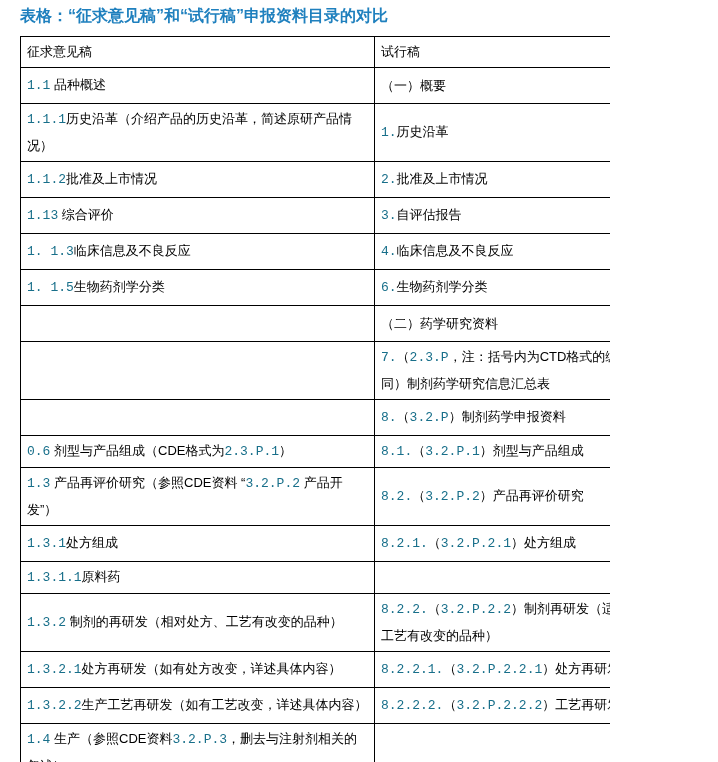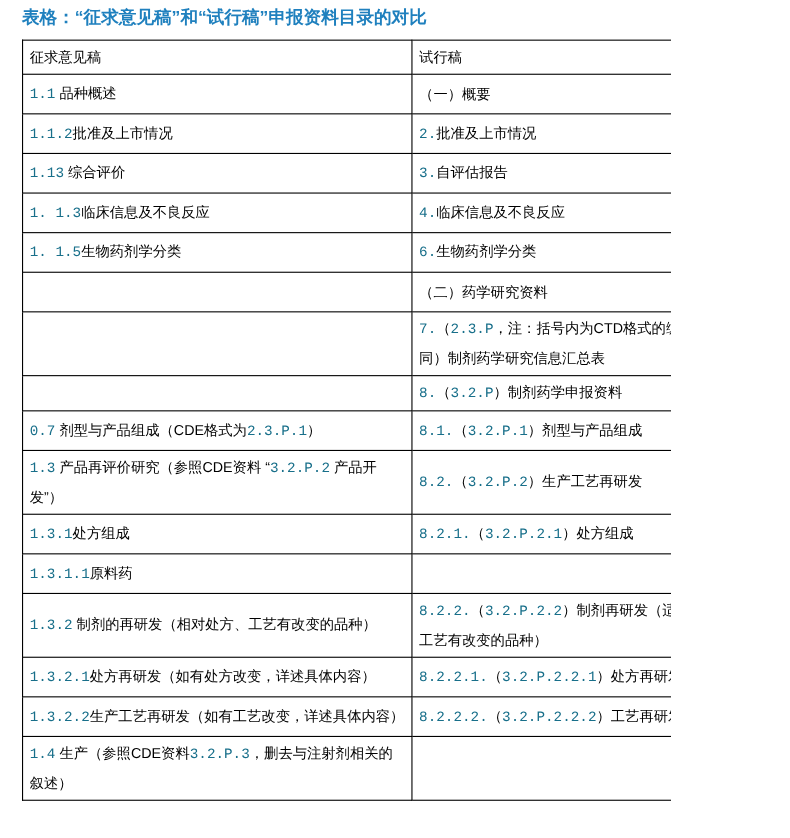--- a/index.html
+++ b/index.html
@@ -74,20 +74,24 @@
         <th>征求意见稿</th>
         <th>试行稿</th>
       </tr>
     </thead>
     <tbody id="table-body">
         <tr>
           <td><span class="num">1.1</span><span> 品种概述</span></td>
           <td><span>（一）概要</span></td>
         </tr>
         <tr>
+          <td><span class="num">1.1.1</span><span>历史沿革（介绍产品的历史沿革，简述原研产品情况）</span></td>
+          <td><span class="num">1.</span><span>历史沿革</span></td>
+        </tr>
+        <tr>
           <td><span class="num">1.1.2</span><span>批准及上市情况</span></td>
           <td><span class="num">2.</span><span>批准及上市情况</span></td>
         </tr>
         <tr>
           <td><span class="num">1.13</span><span> 综合评价</span></td>
           <td><span class="num">3.</span><span>自评估报告</span></td>
         </tr>
         <tr>
           <td><span class="num">1. 1.3</span><span>临床信息及不良反应</span></td>
           <td><span class="num">4.</span><span>临床信息及不良反应</span></td>
@@ -102,26 +106,26 @@
         </tr>
         <tr>
           <td></td>
           <td><span class="num">7.</span><span>（</span><span class="num">2.3.P</span><span>，注：括号内为CTD格式的编号，以下同）制剂药学研究信息汇总表</span></td>
         </tr>
         <tr>
           <td></td>
           <td><span class="num">8.</span><span>（</span><span class="num">3.2.P</span><span>）制剂药学申报资料</span></td>
         </tr>
         <tr>
-          <td><span class="num">0.7</span><span> 剂型与产品组成（CDE格式为</span><span class="num">2.3.P.1</span><span>）</span></td>
+          <td><span class="num">0.6</span><span> 剂型与产品组成（CDE格式为</span><span class="num">2.3.P.1</span><span>）</span></td>
           <td><span class="num">8.1.</span><span>（</span><span class="num">3.2.P.1</span><span>）剂型与产品组成</span></td>
         </tr>
         <tr>
           <td><span class="num">1.3</span><span> 产品再评价研究（参照CDE资料 “</span><span class="num">3.2.P.2</span><span> 产品开发”）</span></td>
-          <td><span class="num">8.2.</span><span>（</span><span class="num">3.2.P.2</span><span>）生产工艺再研发</span></td>
+          <td><span class="num">8.2.</span><span>（</span><span class="num">3.2.P.2</span><span>）产品再评价研究</span></td>
         </tr>
         <tr>
           <td><span class="num">1.3.1</span><span>处方组成</span></td>
           <td><span class="num">8.2.1.</span><span>（</span><span class="num">3.2.P.2.1</span><span>）处方组成</span></td>
         </tr>
         <tr>
           <td><span class="num">1.3.1.1</span><span>原料药</span></td>
           <td></td>
         </tr>
         <tr>

